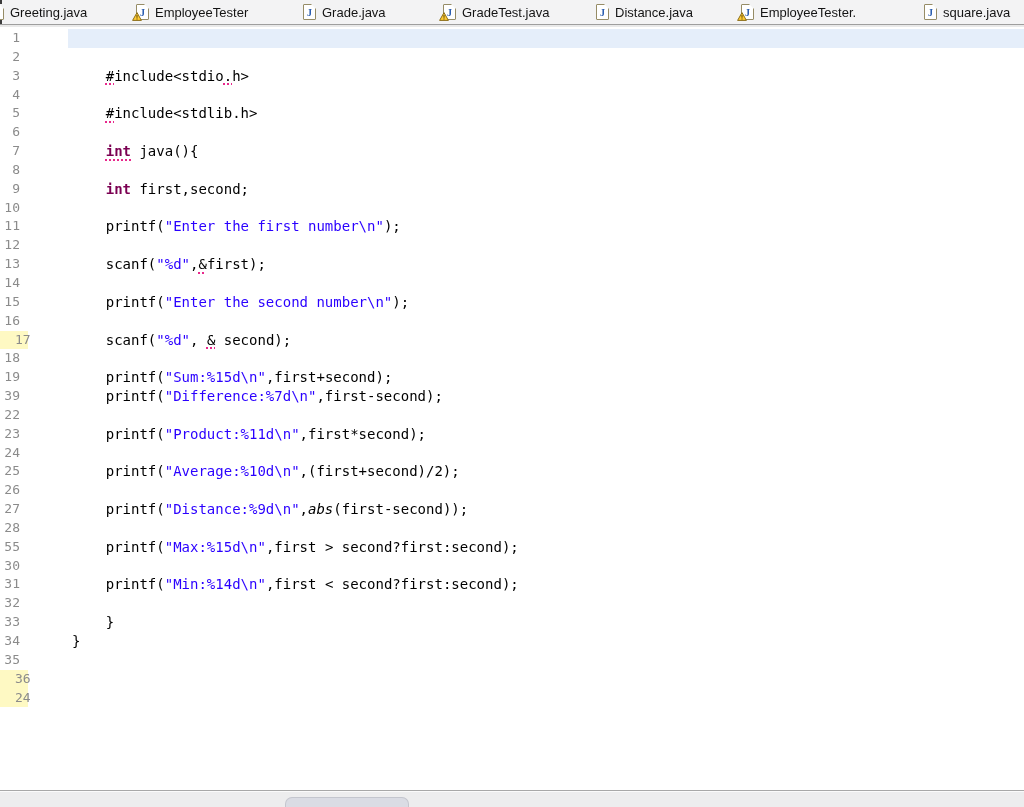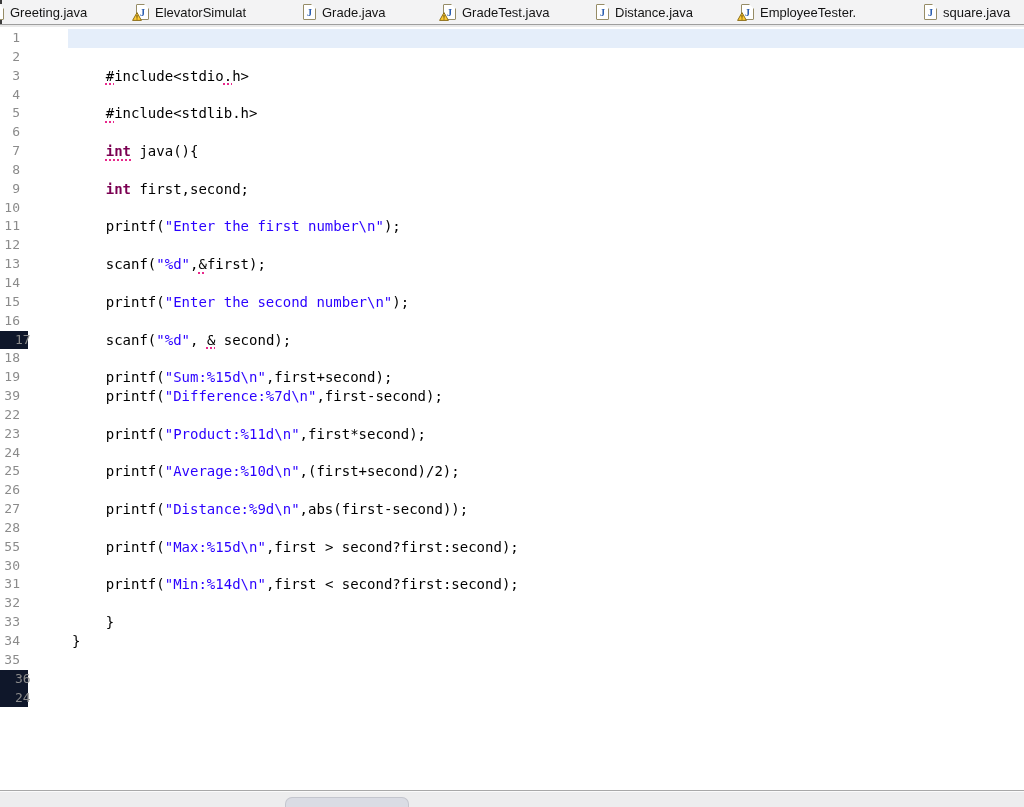--- a/index.html
+++ b/index.html
@@ -47,30 +47,30 @@
   .editor{
     position:absolute; top:26px; left:0; right:0; bottom:17px;
     background:#ffffff; padding-top:3px; overflow:hidden;
   }
   .code-row{ display:flex; height:18.85px; }
   .gutter-num{
     flex:none; width:28px; box-sizing:border-box; padding-right:8px;
     text-align:right; font:13px/18.85px "DejaVu Sans Mono",monospace;
     color:#8b8b8b; background:#ffffff;
   }
-  .gutter-num.changed{ background:#0f172a;padding-left:15px; }
+  .gutter-num.changed{ background:#fef9c3;padding-left:15px; }
   .code-text{
     flex:1; padding-left:4px; white-space:pre;
     font:14px/18.85px "DejaVu Sans Mono",monospace; color:#000;margin-left:40px;
   }
   .code-text.current{ background:#e5eefa; }
 
   .sg-k{ color:#7b0052; font-weight:bold; }
   .sg-s{ color:#2a00ff; }
-  .sg-i{ }
+  .sg-i{ font-style:italic; }
   .sg-e, .sg-ke{
     text-decoration:underline dotted #e8288c 2px;
     text-underline-offset:3px;
   }
   .sg-ke{ color:#7b0052; font-weight:bold; }
 
   
   .bottom-strip{
     position:absolute; left:0; right:0; bottom:0; height:16px;
     background:#ededee; border-top:1px solid #a8a8a8;
@@ -101,21 +101,21 @@
       <div class="tab" style="left: 136px;">
         <span class="java-icon">
           <span class="jglyph">J</span>
           <span class="dog"></span>
           <svg class="warn-icon" viewBox="0 0 10 9">
             <path d="M5 0.6 L9.4 8.4 L0.6 8.4 Z" fill="#ffcc33" stroke="#8a6d1a" stroke-width="1"></path>
             <rect x="4.5" y="3" width="1" height="2.8" fill="#5a4510"></rect>
             <rect x="4.5" y="6.4" width="1" height="1.1" fill="#5a4510"></rect>
           </svg>
         </span>
-        <span>ElevatorSimulat</span>
+        <span>EmployeeTester</span>
       </div>
       <div class="tab" style="left: 303px;">
         <span class="java-icon">
           <span class="jglyph">J</span>
           <span class="dog"></span>
         </span>
         <span>Grade.java</span>
       </div>
       <div class="tab" style="left: 443px;">
         <span class="java-icon">

